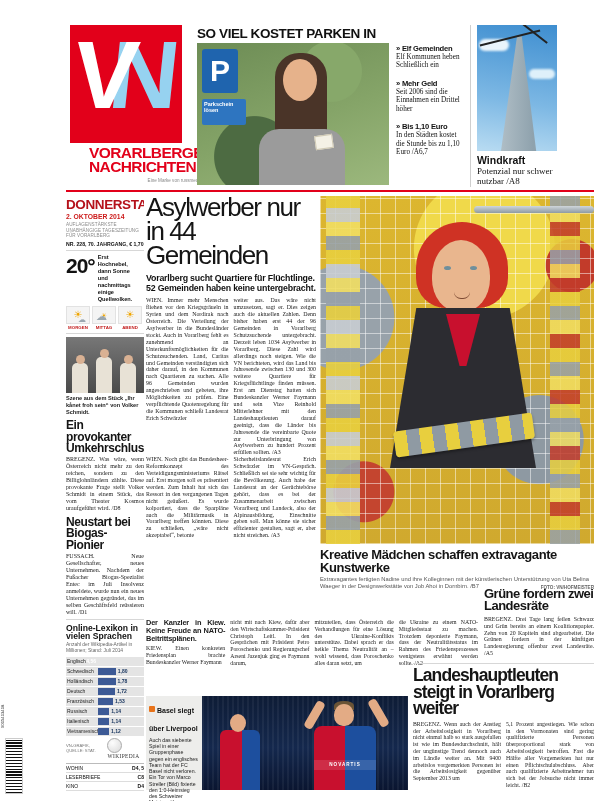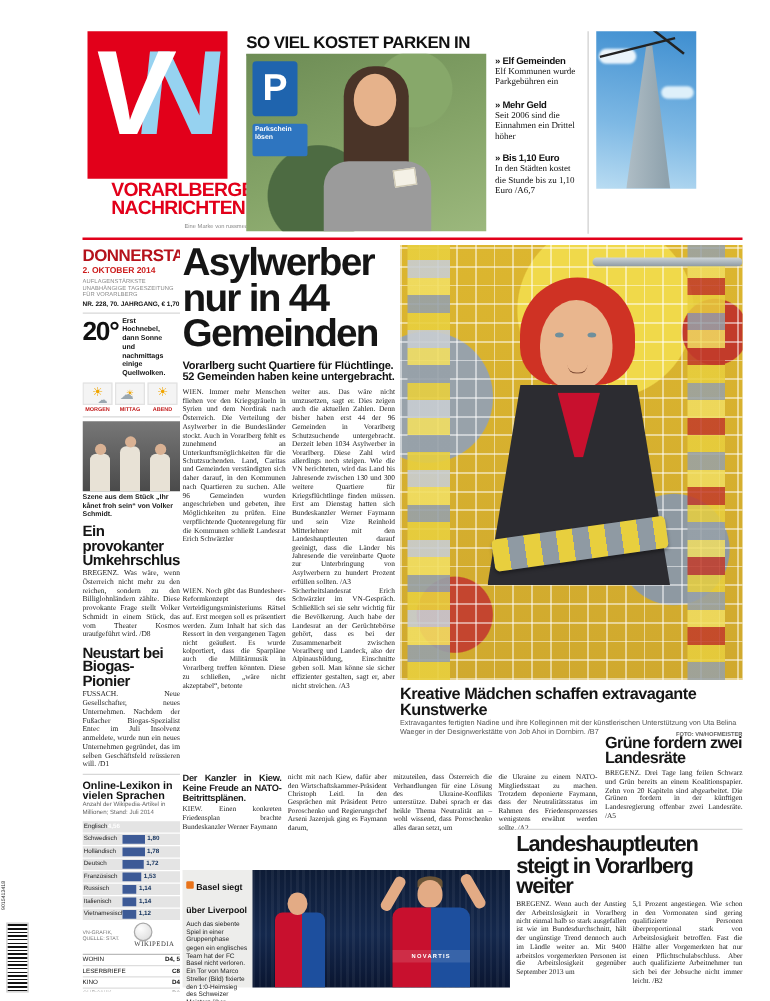--- a/index.html
+++ b/index.html
@@ -82,21 +82,21 @@
      background:radial-gradient(circle at 35% 30%,#fdfdfd,#d9d9d9);display:inline-block;vertical-align:middle;}
   .wikiword{font-family:"Liberation Serif",serif;font-size:5.4px;color:#333;letter-spacing:0.4px;}
   
   .idx{margin-top:4px;border-top:1px solid #bbb;}
   .irow{display:flex;justify-content:space-between;border-bottom:1px solid #ddd;font-size:5px;padding:1px 0;}
   .irow .ip{font-weight:800;}
   .barcode{left:5px;top:738px;width:16px;height:54px;background:repeating-linear-gradient(0deg,#111 0 1.2px,#fff 1.2px 2.9px);border:1px solid #ccc;}
   .barcode-num{left:0px;top:728px;font-size:4.2px;color:#333;transform:rotate(-90deg);transform-origin:left top;}
   
   .mid{left:146px;top:196px;width:170px;height:386px;overflow:hidden;}
-  .bighead{font-size:31px;font-weight:700;letter-spacing:-1.4px;line-height:0.92;color:#151515;}
+  .bighead{font-size:26px;font-weight:400;letter-spacing:-1.4px;line-height:0.92;color:#151515;}
   .lead{font-size:8.8px;font-weight:800;line-height:1.12;margin:6px 0 4px;letter-spacing:-0.2px;}
   .cols2{display:flex;gap:5px;}
   .col{flex:1;font-size:5.9px;line-height:1.17;color:#1c1c1c;}
   .mil-head{font-size:15.5px;font-weight:800;letter-spacing:-0.6px;line-height:0.96;margin:8px 0 4px;}
   
   .bigphoto{left:320px;top:196px;width:274px;height:348px;overflow:hidden;background:
     repeating-linear-gradient(90deg,rgba(255,255,255,.5) 0 1.4px,transparent 1.4px 15px),
     repeating-linear-gradient(0deg,rgba(255,255,255,.5) 0 1.4px,transparent 1.4px 15px),
     radial-gradient(circle at 8% 35%,#98a2aa 0 52px,transparent 53px),
     radial-gradient(circle at 16% 85%,#c4452f 0 30px,transparent 31px),
@@ -174,38 +174,42 @@
     <div class="psign">P</div>
     <div class="psub">Parkschein lösen</div>
     <div class="pwoman-hair"></div>
     <div class="pwoman-face"></div>
     <div class="pwoman-body"></div>
     <div class="pticket"></div>
   </div>
   <div class="abs bullets">
     <div class="bullet">
       <div class="bt">» Elf Gemeinden</div>
-      <div class="bx">Elf Kommunen wurde Parkgebühren ein</div>
+      <div class="bx">Elf Kommunen heben Schließlich ein</div>
     </div>
     <div class="bullet">
       <div class="bt">» Mehr Geld</div>
       <div class="bx">Seit 2006 sind die Einnahmen ein Drittel höher</div>
     </div>
     <div class="bullet">
       <div class="bt">» Bis 1,10 Euro</div>
       <div class="bx">In den Städten kostet die Stunde bis zu 1,10 Euro /A6,7</div>
     </div>
   </div>
   <div class="abs mast-div"></div>
   <div class="abs windphoto">
     <div class="cloud1"></div>
     <div class="cloud2"></div>
     <div class="tower"></div>
     <div class="rotor1"></div>
     <div class="rotor2"></div>
+  </div>
+  <div class="abs windcap">
+    <div class="wt">Windkraft</div>
+    <div class="wx">Potenzial nur schwer nutzbar /A8</div>
   </div>
 
   <div class="abs redrule"></div>
 
   <div class="abs rail">
     <div class="day">DONNERSTAG</div>
     <div class="ddate">2. OKTOBER 2014</div>
     <div class="claim">AUFLAGENSTÄRKSTE UNABHÄNGIGE TAGESZEITUNG FÜR VORARLBERG</div>
     <div class="issue">NR. 228, 70. JAHRGANG, € 1,70</div>
     <hr class="thin">

